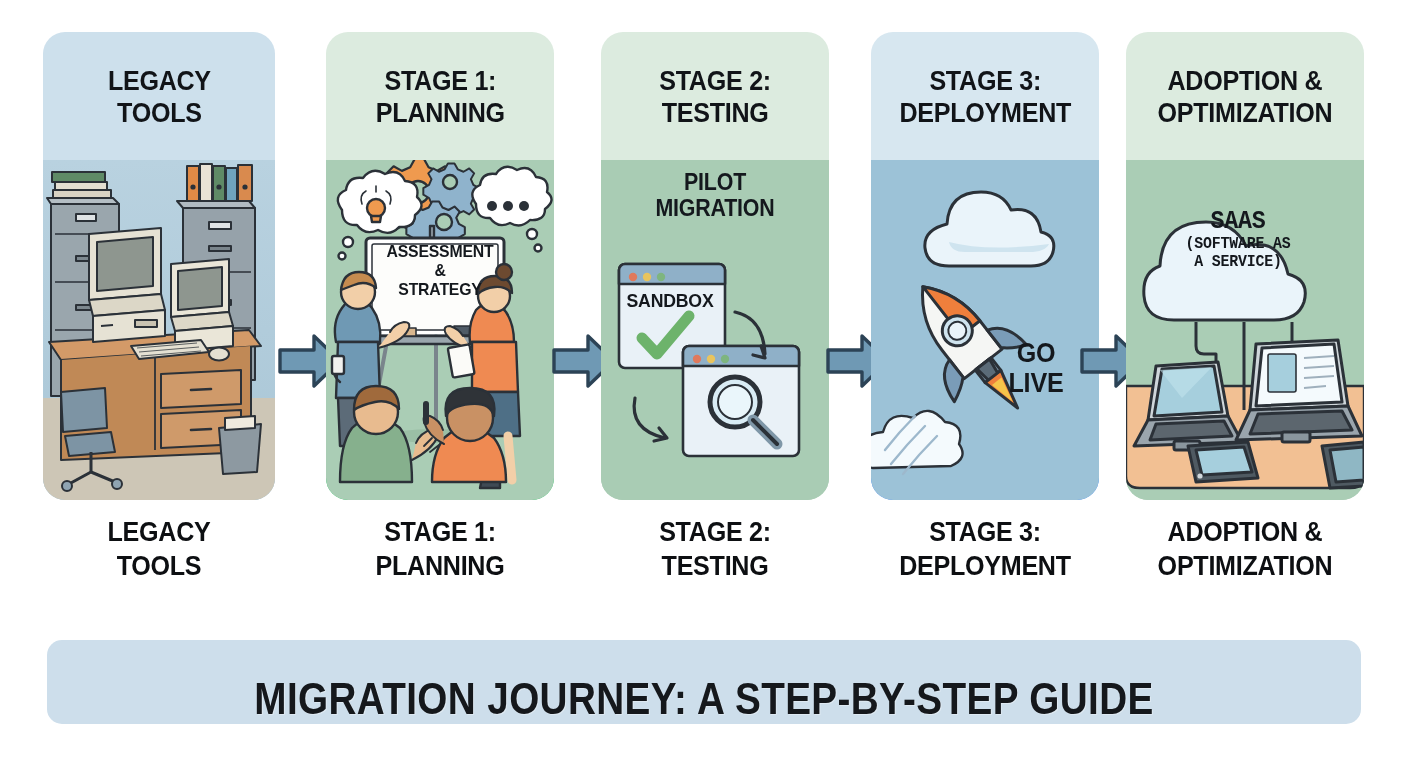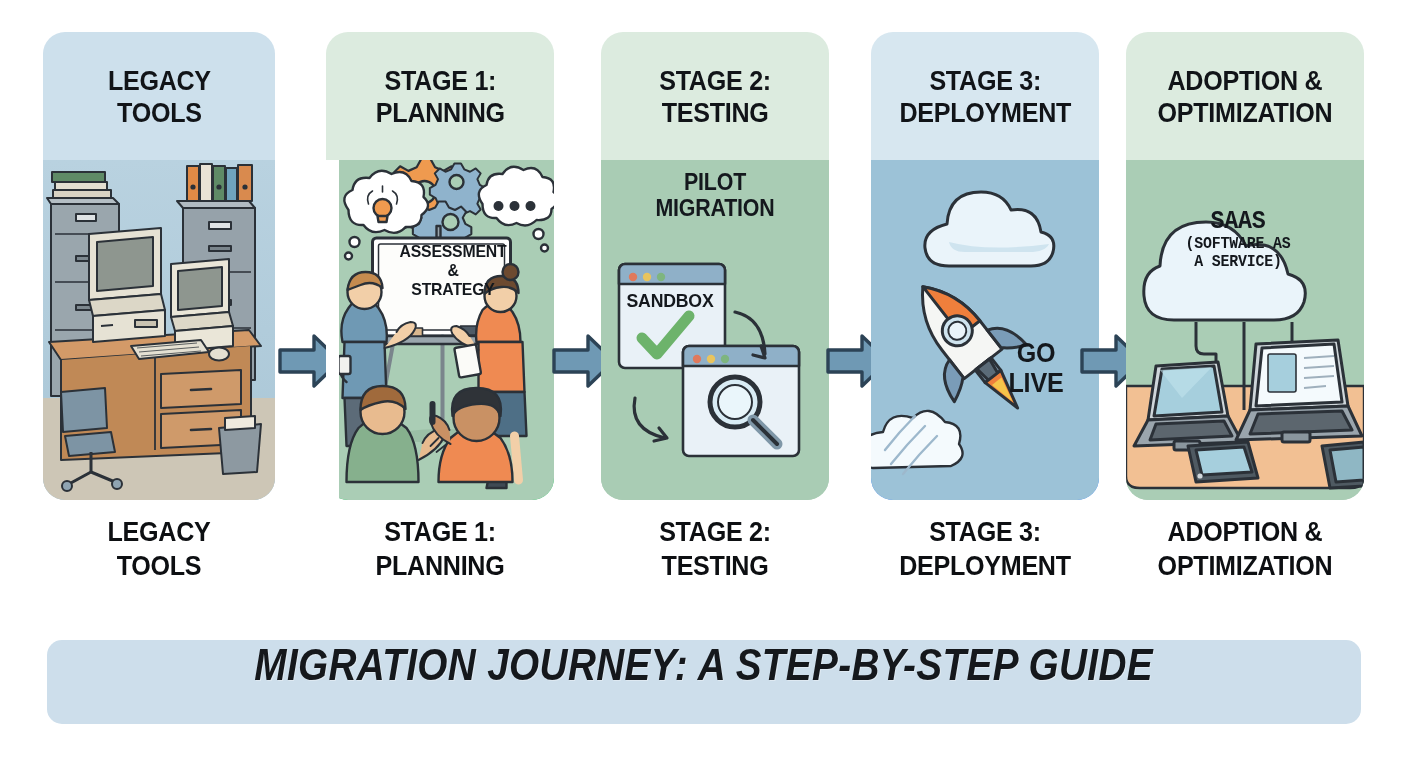--- a/index.html
+++ b/index.html
@@ -22,42 +22,42 @@
   }
   .p-head .ttl{
     font-weight:700;font-size:27px;line-height:1.17;color:#111418;
     letter-spacing:-.3px;font-stretch:condensed;
     transform:scaleX(.93);
   }
   .p-body{position:absolute;left:0;top:128px;right:0;bottom:0;overflow:hidden;padding-left:37px;}
 
   
   .tint-blue  .p-head{background:#cde0ec;} .tint-blue  .p-body{background:#b4cedc;}
-  .tint-green .p-head{background:#dcebdf;} .tint-green .p-body{background:#22c55e;margin-left:13px;}
+  .tint-green .p-head{background:#dcebdf;} .tint-green .p-body{background:#22c55e;}
   .tint-green2 .p-head{background:#dcebdf;} .tint-green2 .p-body{background:#a9ccb4;}
   .tint-sky   .p-head{background:#d7e7f0;} .tint-sky   .p-body{background:#3b82f6;}
   .tint-green3 .p-head{background:#dcebdf;} .tint-green3 .p-body{background:#aacdb5;font-family:Liberation Mono, monospace;}
 
   
   .arrow{position:absolute;top:300px;width:64px;height:58px;}
   .arrow svg{display:block;width:100%;height:100%;}
 
   
   .captions{position:absolute;left:0;top:516px;width:1408px;height:96px;}
   .cap{
     position:absolute;top:0;text-align:center;
     font-weight:700;font-size:27px;line-height:1.25;color:#0d0f12;
     letter-spacing:-.3px;transform:scaleX(.93);
   }
 
   
   .banner{
     position:absolute;left:47px;top:640px;width:1314px;height:84px;
     background:#cddeeb;border-radius:15px;
-    display:flex;align-items:flex-start;justify-content:center;font-style:italic;
+    display:flex;align-items:flex-end;justify-content:center;
   }
   .banner .btxt{
     font-weight:700;font-size:44px;color:#15181c;letter-spacing:.4px;
     transform:scaleX(.88);white-space:nowrap;
     text-shadow:1px 1px 0 rgba(255,255,255,.35);
   }
 
   
   .art{position:absolute;left:0;top:0;width:100%;height:100%;}
   .art svg{display:block;width:100%;height:100%;}

